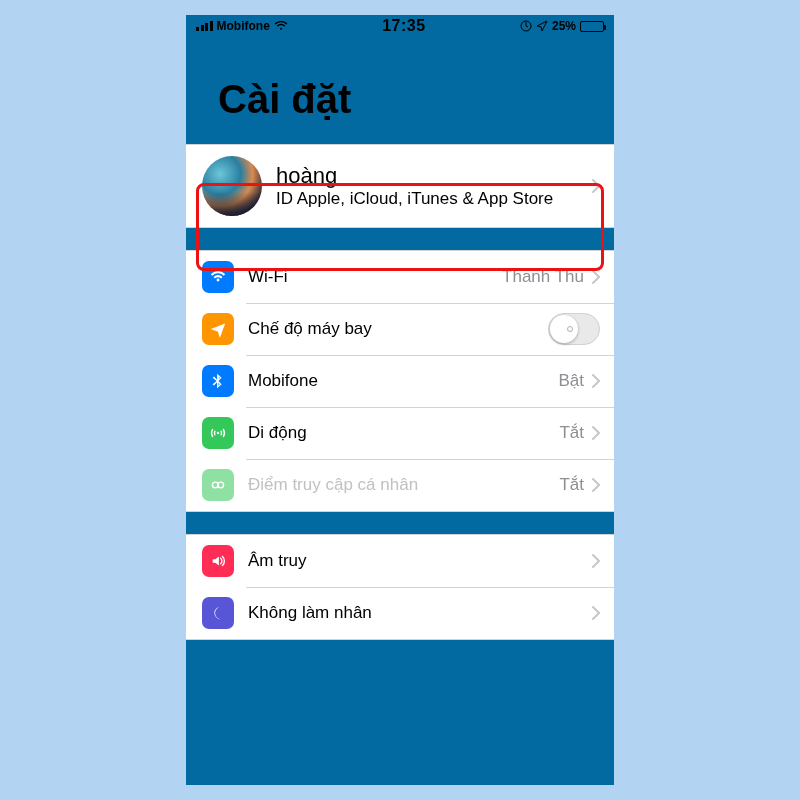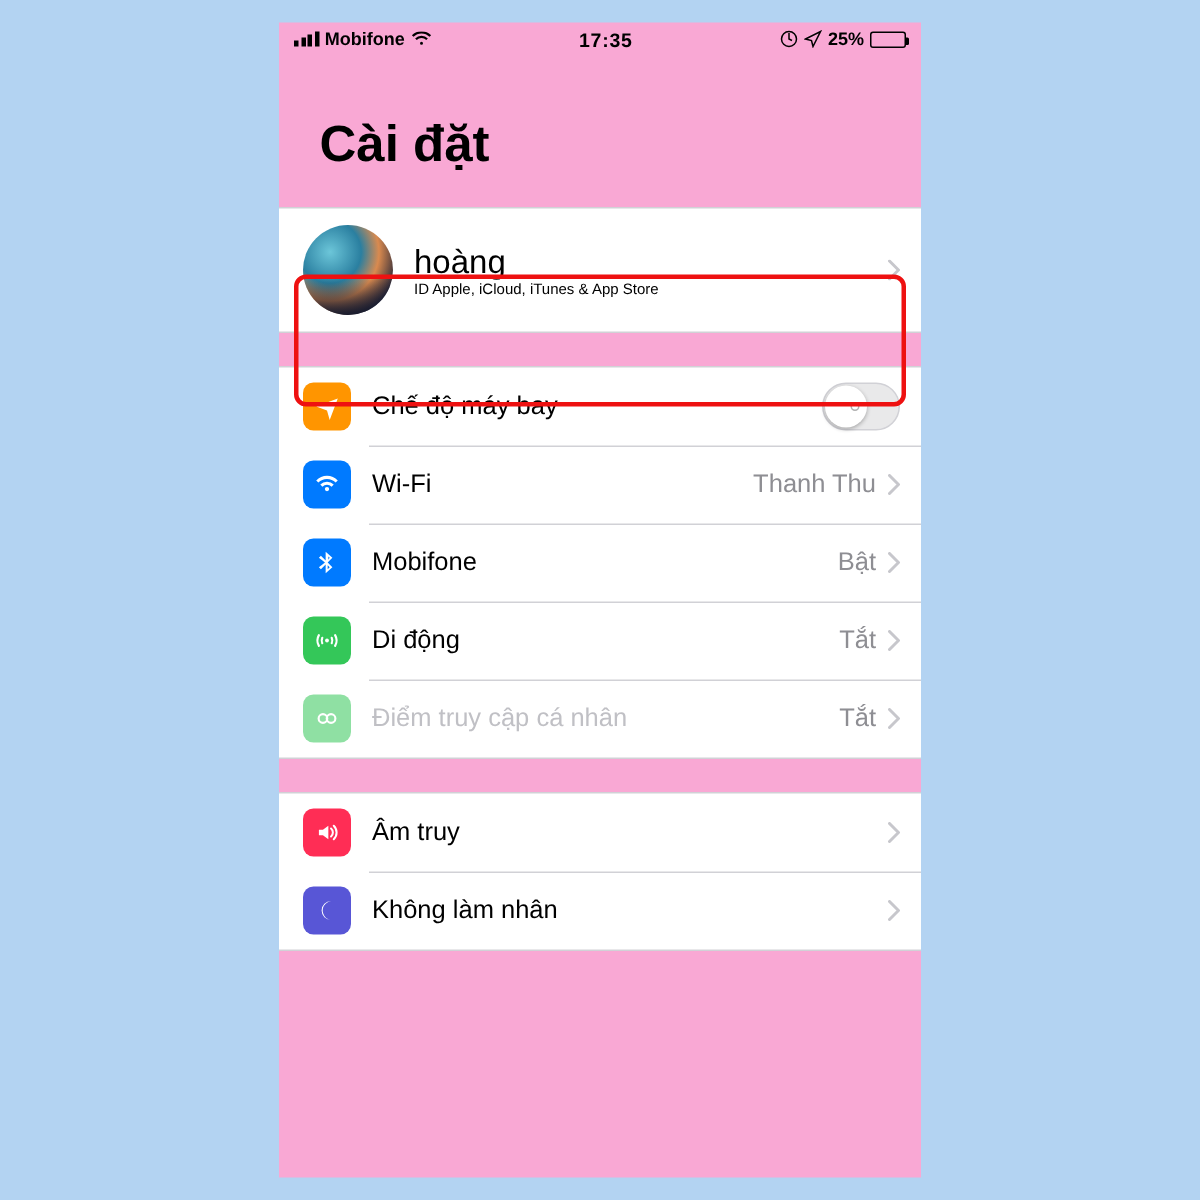--- a/index.html
+++ b/index.html
@@ -8,21 +8,21 @@
     height: 800px;
     background: #b3d3f2;
     font-family: -apple-system, "Helvetica Neue", Arial, sans-serif;
     display: flex;
     align-items: center;
     justify-content: center;
   }
   .phone {
     width: 428px;
     height: 770px;
-    background: #f9a8d4;
+    background: #0369a1;
     overflow: hidden;
     position: relative;
   }
   .status-bar {
     height: 22px;
     display: flex;
     align-items: center;
     justify-content: space-between;
     padding: 0 10px;
     font-size: 12px;
@@ -34,35 +34,36 @@
     display: flex; gap: 1.5px; align-items: flex-end;
   }
   .signal-bars span {
     width: 3px; background:#000; display:inline-block;
   }
   .signal-bars span:nth-child(1){height:4px}
   .signal-bars span:nth-child(2){height:6px}
   .signal-bars span:nth-child(3){height:8px}
   .signal-bars span:nth-child(4){height:10px}
   .wifi-icon svg { width:14px; height:10px; display:block; }
-  .clock { font-size:13px; font-weight:700; letter-spacing:0.5px; }
+  .clock { font-size:16px; font-weight:700; letter-spacing:0.5px; }
   .battery {
     width: 24px; height: 11px; border:1px solid #000; border-radius:2px; position:relative;
   }
   .battery::after {
     content:""; position:absolute; right:-3px; top:3px; width:2px; height:5px; background:#000; border-radius:0 1px 1px 0;
   }
   .battery-fill {
     height:100%; width:25%; background:#000;
   }
   .page-title {
-    font-size: 34px;
+    font-size: 40px;
     font-weight: 800;
-    padding: 40px 20px 12px 27px;
+    padding: 40px 20px 12px 17px;
     color:#000;
+    margin-left:15px;
   }
   .group {
     background: #fff;
     border-top: 1px solid #d1d1d6;
     border-bottom: 1px solid #d1d1d6;
     margin-top: 22px;
   }
   .group.first { margin-top: 10px; }
   .row {
     display: flex;
@@ -90,21 +91,21 @@
     background: radial-gradient(circle at 30% 30%, #6cc6d9 0%, #2a7fa0 35%, #d98a4f 55%, #1b1f36 80%);
     position:relative; overflow:hidden;
   }
   .avatar::after{
     content:""; position:absolute; bottom:0; left:0; right:0; height:40%;
     background: linear-gradient(0deg, rgba(20,25,45,.9), rgba(20,25,45,0));
   }
   .row-text { flex:1; min-width:0; }
   .row-title { font-size:17px; color:#000; }
   .profile-name { font-size:22px; font-weight:400; }
-  .profile-sub { font-size:10px; }
+  .profile-sub { font-size:17px; }
   .row-value { font-size:17px; color:#8e8e93; margin-right:8px; }
   .chevron {
     color:#c7c7cc; flex-shrink:0;
   }
   .chevron svg { width:8px; height:14px; display:block; }
   .toggle {
     width:52px; height:32px; border-radius:16px; background:#e9e9ea; position:relative; flex-shrink:0;
     border:1px solid #d1d1d6;
   }
   .toggle-knob {
@@ -176,53 +177,53 @@
         <svg viewBox="0 0 8 14">
             <path d="M1 1l6 6-6 6" stroke="currentColor" stroke-width="2" fill="none" stroke-linecap="round"></path>
           </svg>
       </span>
     </div>
   </div>
 
   <div class="group">
 
     <div class="row">
+      <div class="icon-box" style="background:#007aff">
+        <svg viewBox="0 0 20 20">
+            <path d="M10 15a1.6 1.6 0 100-3.2 1.6 1.6 0 000 3.2zM5 10a7 7 0 0110 0l-1.6 1.6a4.8 4.8 0 00-6.8 0L5 10zM2 7a11 11 0 0116 0l-1.6 1.6a8.8 8.8 0 00-12.8 0L2 7z" fill="#fff"></path>
+          </svg>
+      </div>
+      <div class="row-text">
+          <div class="row-title">Wi-Fi</div>
+        </div>
+      <div class="row-value">Thanh Thu</div>
+      <span class="chevron">
+          <svg viewBox="0 0 8 14">
+            <path d="M1 1l6 6-6 6" stroke="currentColor" stroke-width="2" fill="none" stroke-linecap="round"></path>
+          </svg>
+        </span>
+    </div>
+
+    <div class="row">
       <div class="icon-box" style="background:#ff9500">
         <svg viewBox="0 0 20 20">
             <path d="M2 10l16-6-6 16-2-7-8-3z" fill="#fff"></path>
           </svg>
       </div>
       <div class="row-text">
           <div class="row-title">Chế độ máy bay</div>
         </div>
       <div class="toggle">
           <div class="toggle-knob"></div>
         </div>
     </div>
 
     <div class="row">
       <div class="icon-box" style="background:#007aff">
         <svg viewBox="0 0 20 20">
-            <path d="M10 15a1.6 1.6 0 100-3.2 1.6 1.6 0 000 3.2zM5 10a7 7 0 0110 0l-1.6 1.6a4.8 4.8 0 00-6.8 0L5 10zM2 7a11 11 0 0116 0l-1.6 1.6a8.8 8.8 0 00-12.8 0L2 7z" fill="#fff"></path>
-          </svg>
-      </div>
-      <div class="row-text">
-          <div class="row-title">Wi-Fi</div>
-        </div>
-      <div class="row-value">Thanh Thu</div>
-      <span class="chevron">
-          <svg viewBox="0 0 8 14">
-            <path d="M1 1l6 6-6 6" stroke="currentColor" stroke-width="2" fill="none" stroke-linecap="round"></path>
-          </svg>
-        </span>
-    </div>
-
-    <div class="row">
-      <div class="icon-box" style="background:#007aff">
-        <svg viewBox="0 0 20 20">
             <path d="M9 2v6.5L5.5 5 4 6.5 8.5 10 4 13.5 5.5 15 9 11.5V18l5-4.5L10.5 10 14 6.5 9 2zm1.5 3l1.5 1.5L11 8V5zm0 10v-3l1.5 1.5L10.5 15z" fill="#fff"></path>
           </svg>
       </div>
       <div class="row-text">
           <div class="row-title">Mobifone</div>
         </div>
       <div class="row-value">Bật</div>
       <span class="chevron">
           <svg viewBox="0 0 8 14">
             <path d="M1 1l6 6-6 6" stroke="currentColor" stroke-width="2" fill="none" stroke-linecap="round"></path>

